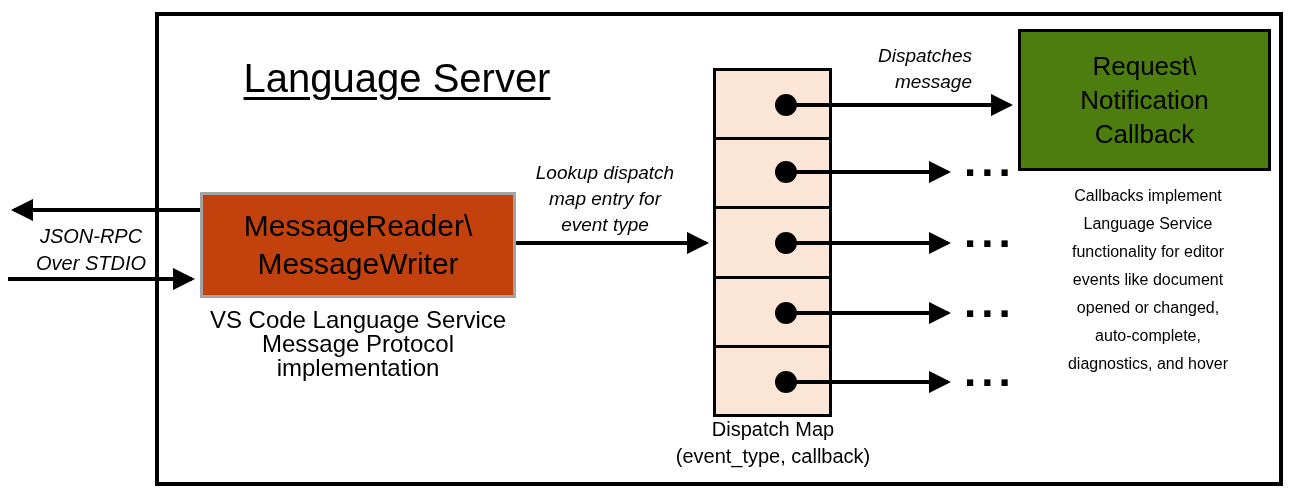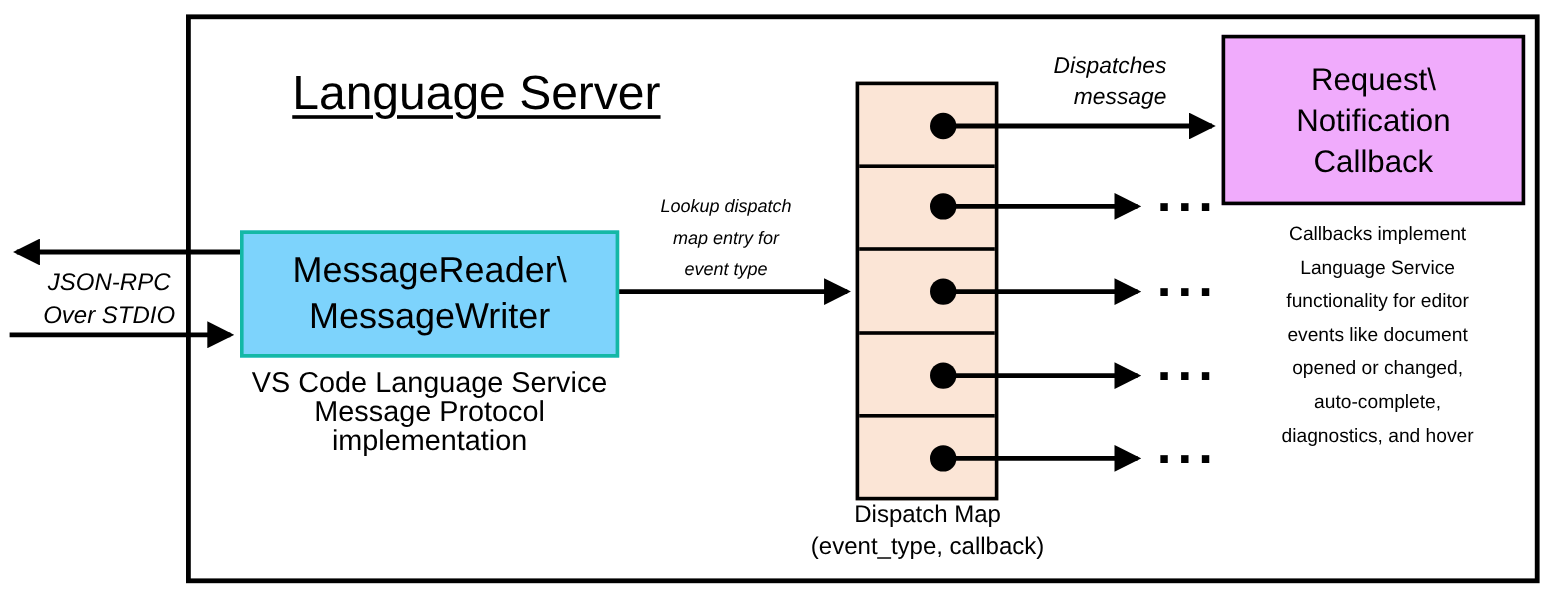--- a/index.html
+++ b/index.html
@@ -22,58 +22,58 @@
   .title {
     left: 155px; top: 54px; width: 484px;
     font-size: 40px; line-height: 48px;
     text-align: center;
     text-decoration: underline;
     text-decoration-thickness: 3px;
     text-underline-offset: 5px;
   }
   .mr-box {
     left: 200px; top: 192px; width: 316px; height: 106px;
-    background: #7dd3fc;
-    border: 3px solid #14b8a6;
+    background: #c2410c;
+    border: 3px solid #a3a3a3;
     display: flex; align-items: center; justify-content: center;
   }
   .mr-box .label {
     font-size: 30px; line-height: 38px; text-align: center;
   }
   .mr-caption {
     left: 200px; top: 308px; width: 316px;
     font-size: 24px; line-height: 24px; text-align: center;
   }
   .stdio-label {
     left: 16px; top: 223px; width: 150px;
     font-size: 20px; line-height: 27px; font-style: italic; text-align: center;
   }
   .lookup-label {
     left: 515px; top: 160px; width: 180px;
-    font-size: 15px; line-height: 26px; font-style: italic; text-align: center;
+    font-size: 19px; line-height: 26px; font-style: italic; text-align: center;
   }
   .dispatches-label {
     left: 812px; top: 43px; width: 160px;
     font-size: 19px; line-height: 26px; font-style: italic; text-align: right;
   }
   .dispatch-map {
     left: 713px; top: 68px; width: 119px; height: 349px;
     background: #FBE5D6;
     border: 3px solid #000000;
     display: flex; flex-direction: column;
   }
   .dispatch-map .cell { flex: 1; }
   .dispatch-map .cell + .cell { border-top: 3px solid #000000; }
   .dm-label {
     left: 653px; top: 416px; width: 240px;
     font-size: 20px; line-height: 27px; text-align: center;
   }
   .callback-box {
     left: 1018px; top: 29px; width: 253px; height: 142px;
-    background: #f0abfc;
+    background: #4d7c0f;
     border: 3px solid #000000;
     display: flex; align-items: center; justify-content: center;
   }
   .callback-box .label {
     font-size: 26px; line-height: 34px; text-align: center;
   }
   .callbacks-note {
     left: 1023px; top: 182px; width: 250px;
     font-size: 16px; line-height: 28px; text-align: center;
   }

